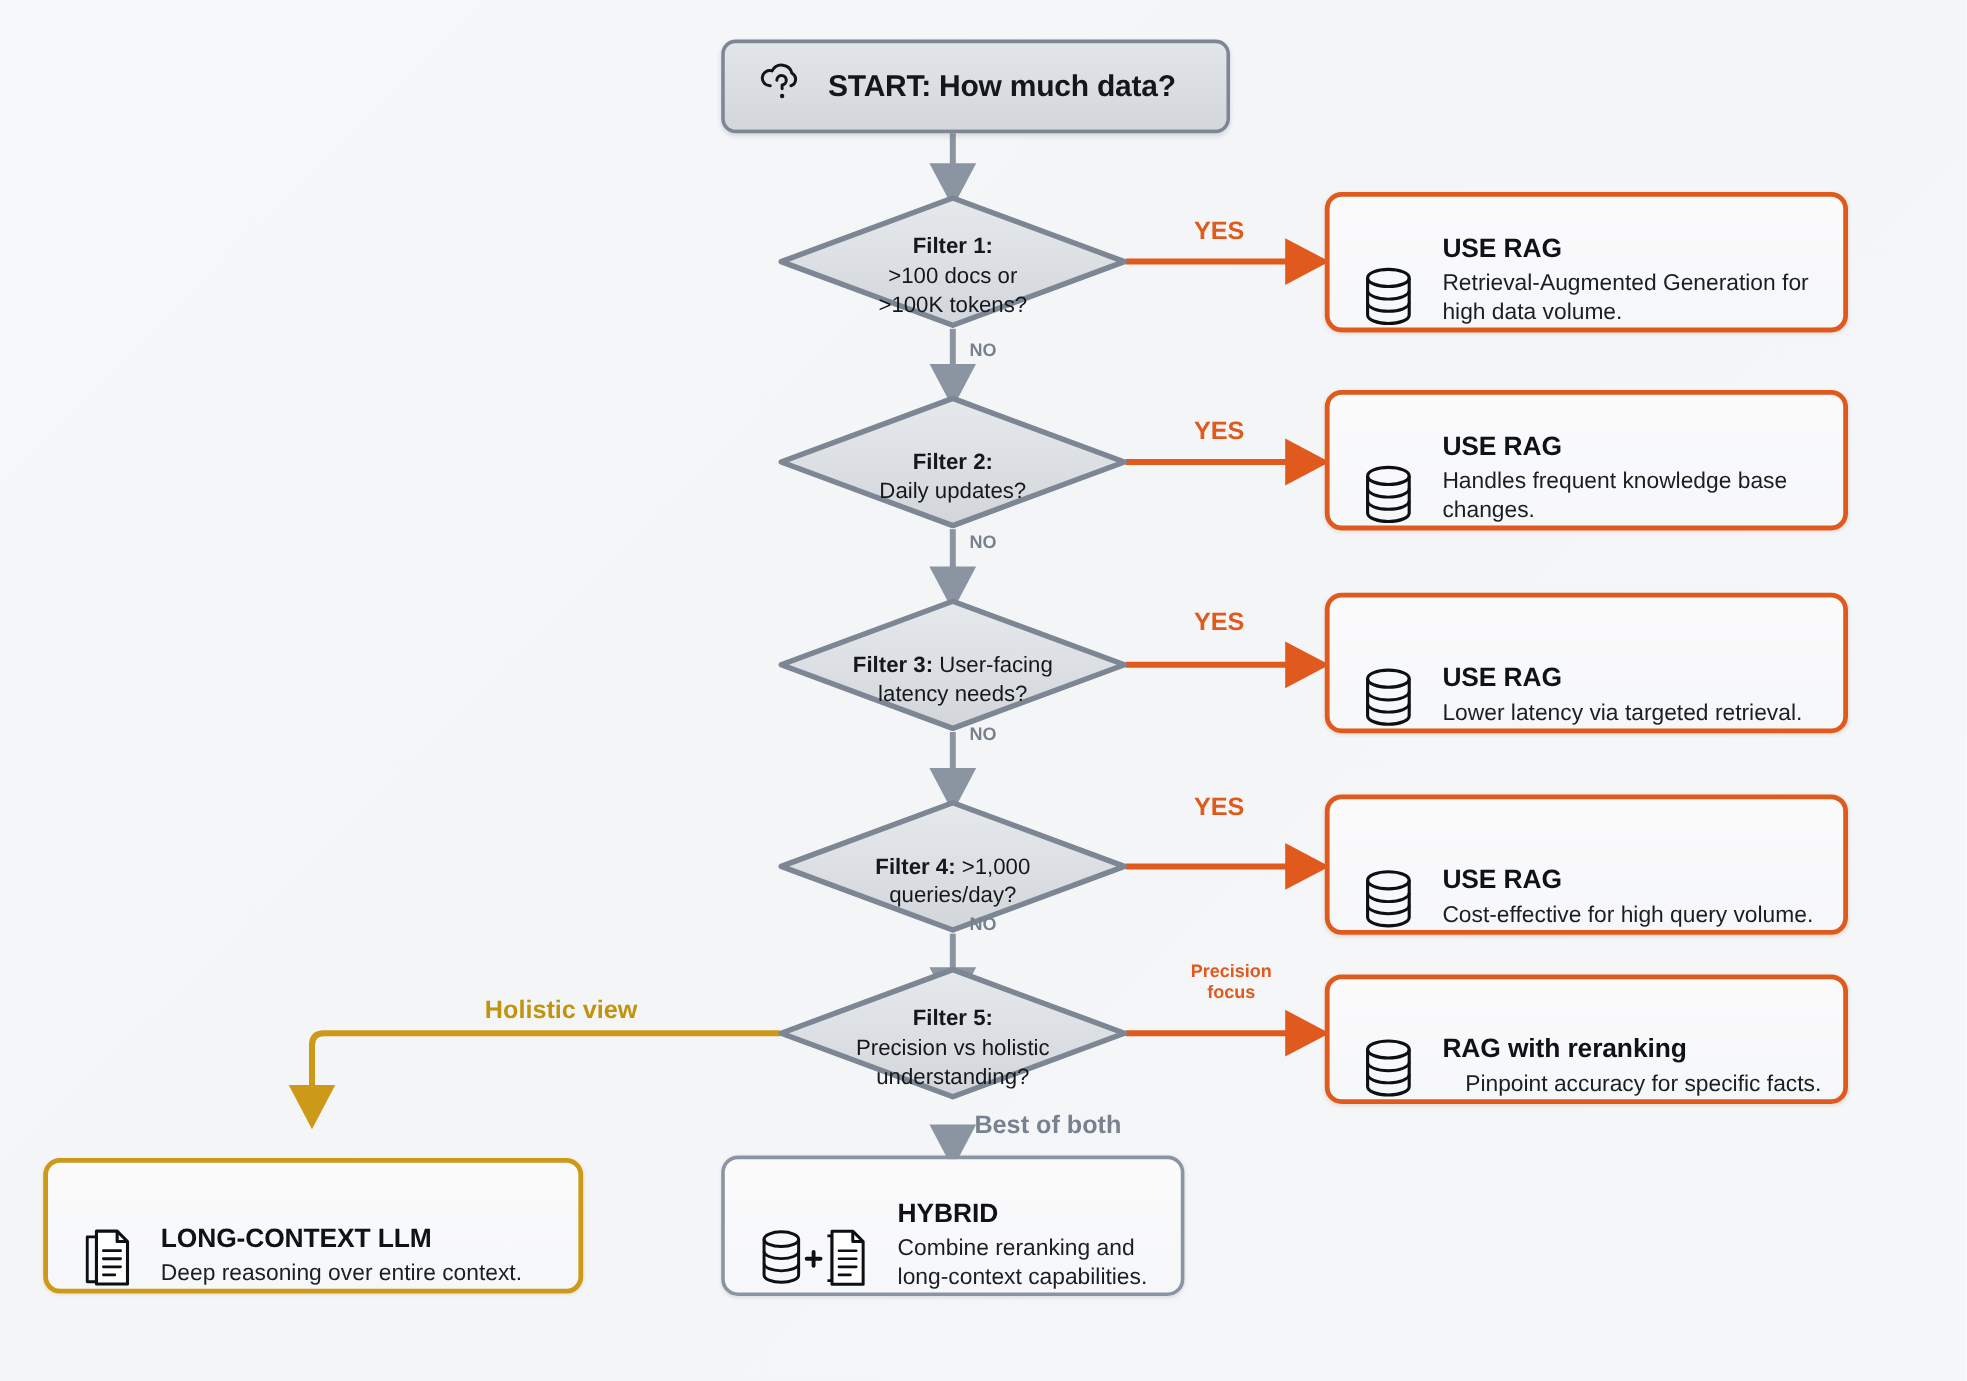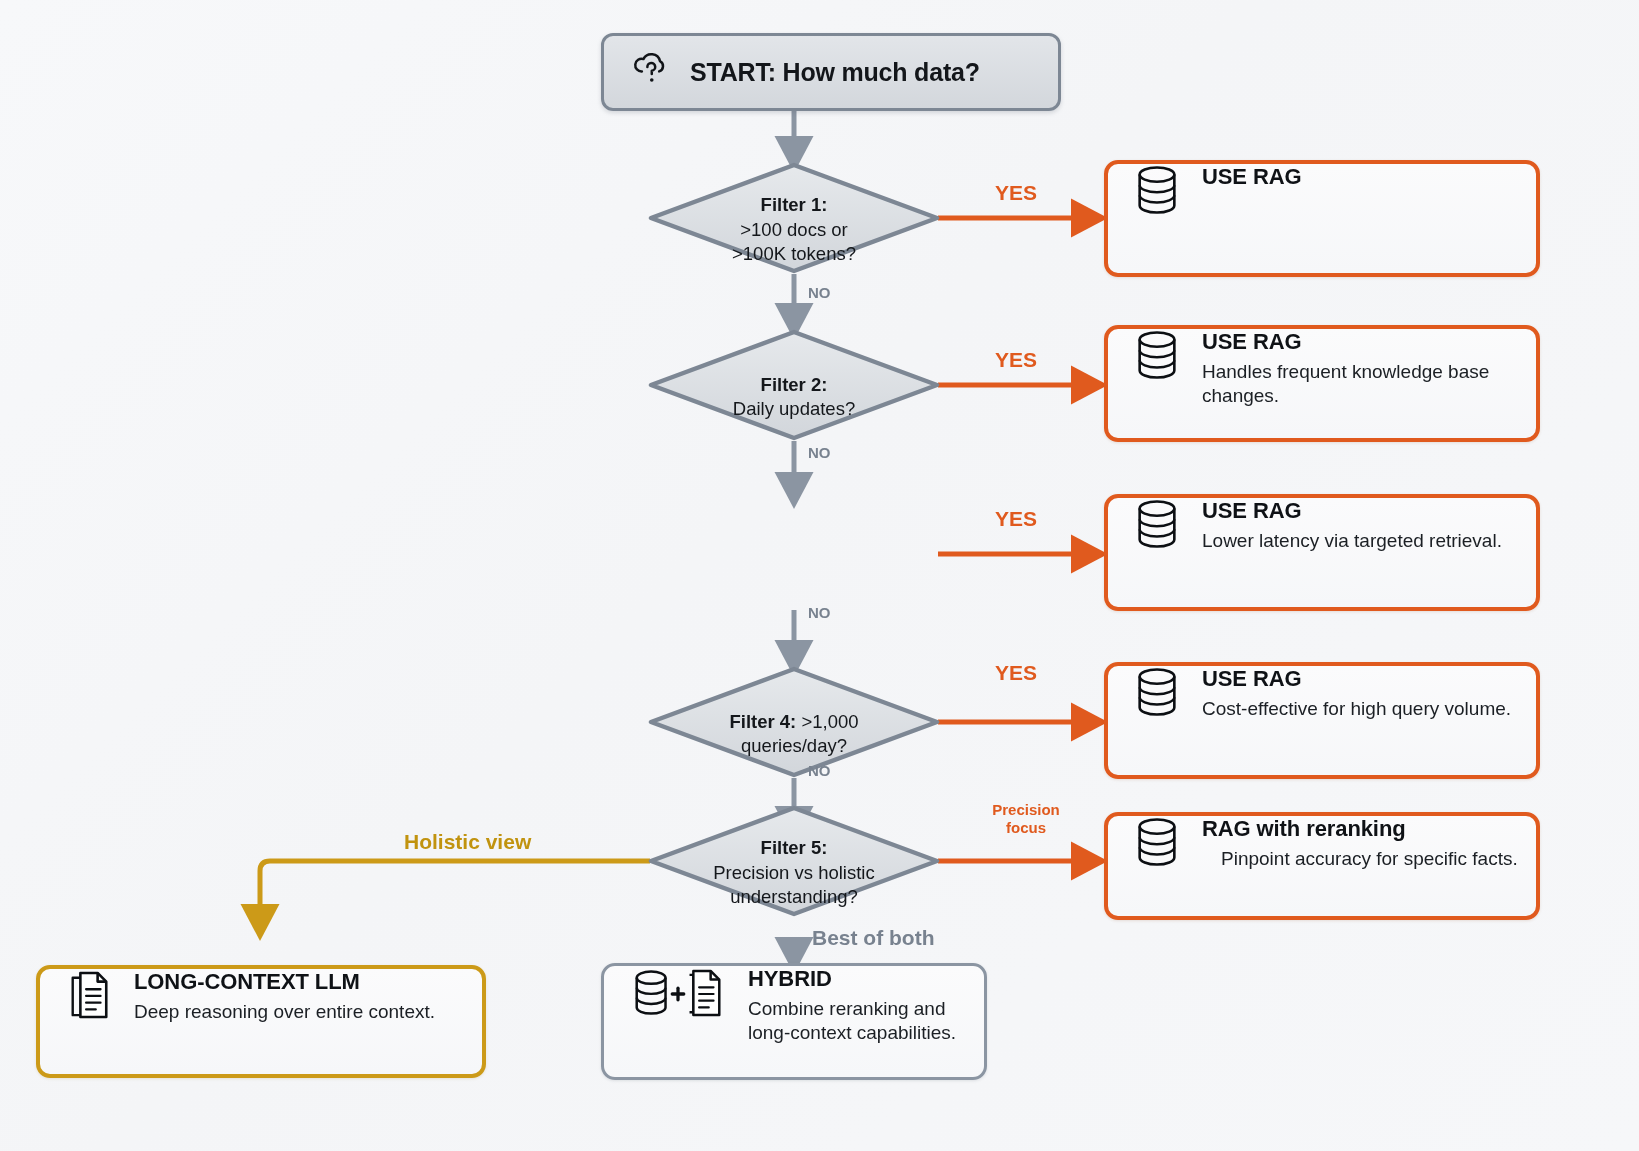--- a/index.html
+++ b/index.html
@@ -22,21 +22,21 @@
     width: 1639px;
     height: 1151px;
     pointer-events: none;
   }
 
   
   .start-node {
     position: absolute;
     left: 601px;
     top: 33px;
-    width: 460px;
+    width: 424px;
     height: 78px;
     border: 3px solid #7d8794;
     border-radius: 12px;
     background: linear-gradient(180deg, #e2e5e9 0%, #d3d7dc 100%);
     box-shadow: 0 2px 4px rgba(90,100,115,0.22);
     display: flex;
     align-items: center;
     padding-left: 24px;
     box-sizing: border-box;
   }
@@ -77,21 +77,21 @@
     padding: 0 30px;
   }
   .dtext .b { font-weight: bold; }
 
   
   .card {
     position: absolute;
     box-sizing: border-box;
     border-radius: 14px;
     display: flex;
-    align-items: flex-start;
+    align-items: flex-end;
     background: linear-gradient(180deg, #fbfbfc 0%, #f6f7f9 100%);
   }
   .card.orange {
     border: 4px solid #e05a1e;
     box-shadow: 0 1px 3px rgba(140,70,30,0.14);
   }
   .card.gold {
     border: 4px solid #cc9a18;
     box-shadow: 0 1px 3px rgba(150,115,20,0.14);
   }
@@ -205,20 +205,32 @@
   <div class="diamond" id="d2" style="left:648px; top:329px;">
     <svg class="shape" viewBox="0 0 292 112" preserveAspectRatio="none">
       <polygon points="146,3 289,56 146,109 3,56" fill="url(#dg1)" stroke="#7d8794" stroke-width="4.5" stroke-linejoin="round"></polygon>
     </svg>
     <div class="dtext">
       <div class="b">Filter 2:</div>
       <div>Daily updates?</div>
     </div>
   </div>
 
+  <div class="diamond" id="d3" style="left:648px; top:498px;">
+    <svg class="shape" viewBox="0 0 292 112" preserveAspectRatio="none">
+      <polygon points="146,3 289,56 146,109 3,56" fill="url(#dg1)" stroke="#7d8794" stroke-width="4.5" stroke-linejoin="round"></polygon>
+    </svg>
+    <div class="dtext">
+      <div>
+        <span class="b">Filter 3:</span>
+        <span>User-facing</span>
+      </div>
+      <div>latency needs?</div>
+    </div>
+  </div>
 
   <div class="diamond" id="d4" style="left:648px; top:666px;">
     <svg class="shape" viewBox="0 0 292 112" preserveAspectRatio="none">
       <polygon points="146,3 289,56 146,109 3,56" fill="url(#dg1)" stroke="#7d8794" stroke-width="4.5" stroke-linejoin="round"></polygon>
     </svg>
     <div class="dtext">
       <div>
         <span class="b">Filter 4:</span>
         <span>&gt;1,000</span>
       </div>
@@ -256,20 +268,21 @@
     <span class="card-icon">
       <svg width="46" height="52" viewBox="0 0 46 54">
         <ellipse cx="23" cy="11" rx="18" ry="7.4" fill="none" stroke="#0c0f13" stroke-width="2.7"></ellipse>
         <path d="M5,11 L5,43 a18,7.4 0 0 0 36,0 L41,11" fill="none" stroke="#0c0f13" stroke-width="2.7"></path>
         <path d="M5,22 a18,7.4 0 0 0 36,0" fill="none" stroke="#0c0f13" stroke-width="2.5"></path>
         <path d="M5,32.5 a18,7.4 0 0 0 36,0" fill="none" stroke="#0c0f13" stroke-width="2.5"></path>
       </svg>
     </span>
     <span class="card-body">
       <span class="card-title" style="display:block;">USE RAG</span>
+      <span class="card-desc" style="display:block;">Retrieval-Augmented Generation for high data volume.</span>
     </span>
   </div>
 
   <div class="card orange" style="left:1104px; top:325px; width:436px; height:117px;">
     <span class="card-icon">
       <svg width="46" height="52" viewBox="0 0 46 54">
         <ellipse cx="23" cy="11" rx="18" ry="7.4" fill="none" stroke="#0c0f13" stroke-width="2.7"></ellipse>
         <path d="M5,11 L5,43 a18,7.4 0 0 0 36,0 L41,11" fill="none" stroke="#0c0f13" stroke-width="2.7"></path>
         <path d="M5,22 a18,7.4 0 0 0 36,0" fill="none" stroke="#0c0f13" stroke-width="2.5"></path>
         <path d="M5,32.5 a18,7.4 0 0 0 36,0" fill="none" stroke="#0c0f13" stroke-width="2.5"></path>

